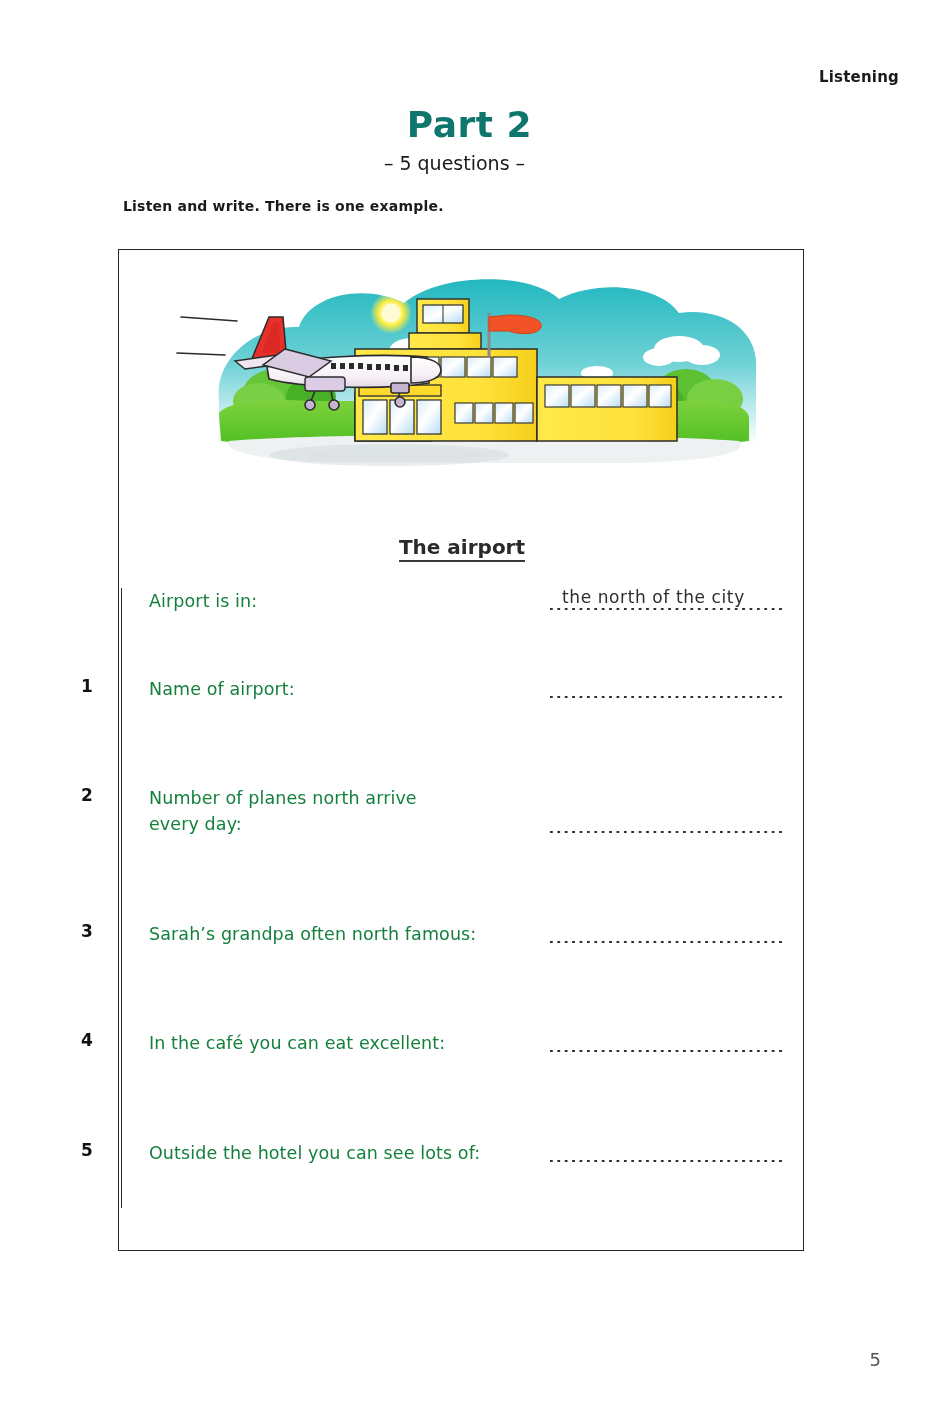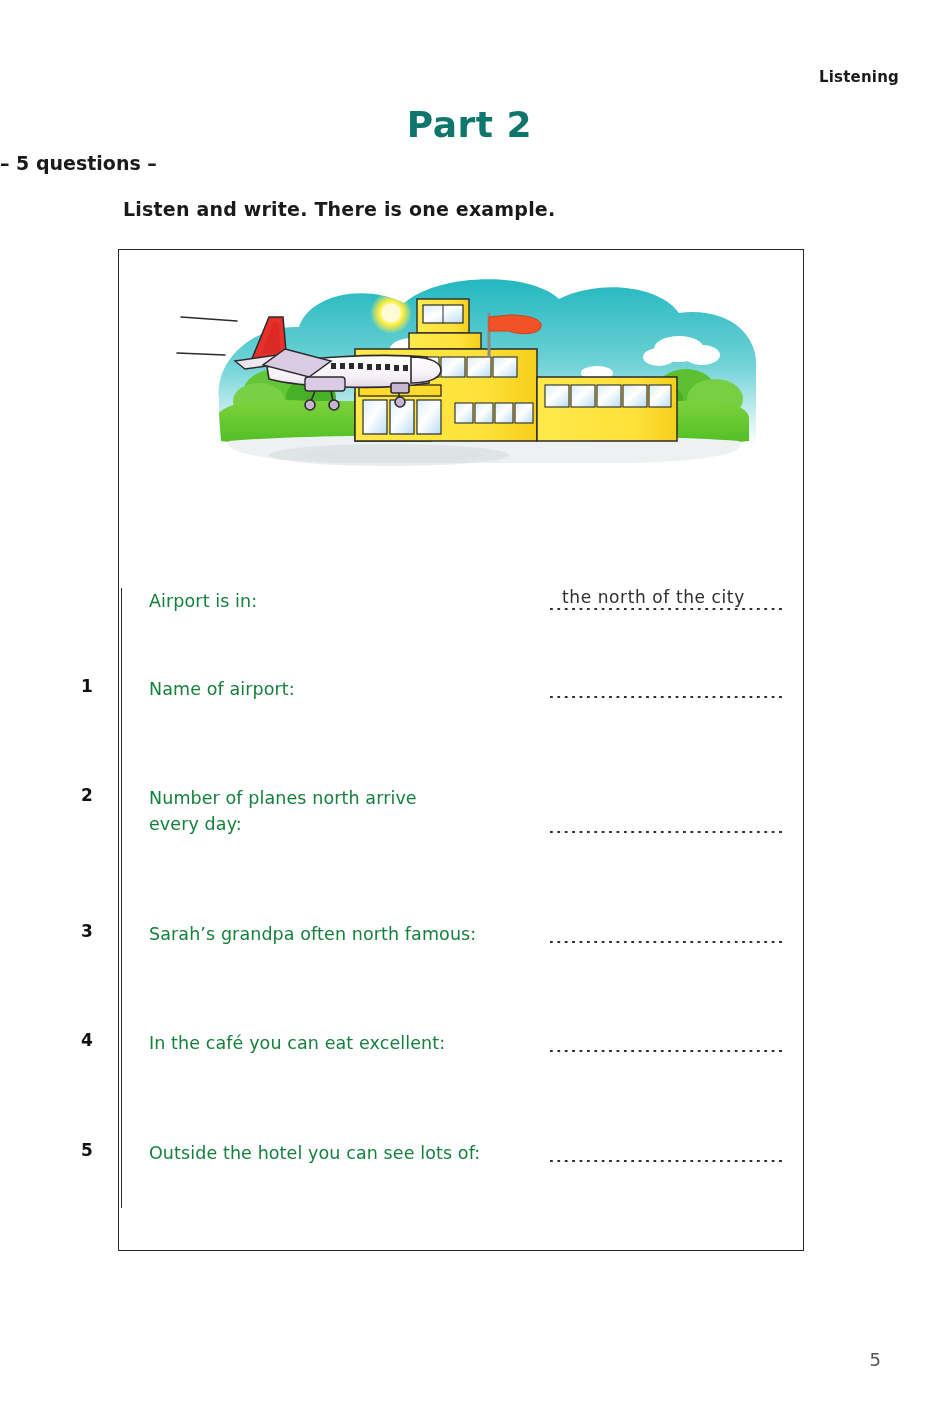--- a/index.html
+++ b/index.html
@@ -39,33 +39,34 @@
     font-size: 36px;
     color: #0f766e;
     letter-spacing: 0.5px;
   }
 
   .part-subtitle {
     position: absolute;
     top: 152px;
     left: 0;
     width: 909px;
-    font-family: "DejaVu Sans", sans-serif;
-    font-weight: bold;
+    text-align: center;
+    font-family: "DejaVu Sans", sans-serif;
+    font-weight: normal;
     font-size: 19px;
     color: #1a1a1a;
   }
 
   .instruction {
     position: absolute;
     top: 198px;
     left: 123px;
     font-family: "DejaVu Sans", sans-serif;
     font-weight: bold;
-    font-size: 19px;
+    font-size: 14px;
     color: #1a1a1a;
     letter-spacing: 0.2px;
   }
 
   
   .exercise-box {
     position: absolute;
     left: 118px;
     top: 249px;
     width: 686px;
@@ -354,20 +355,23 @@
         </g>
       </g>
 
       <g opacity="0.35">
         <ellipse cx="230" cy="190" rx="120" ry="11" fill="#c6cdd0"></ellipse>
         <path d="M140 190 L200 182 L300 184 L330 190 L290 196 L180 196 Z" fill="#c0c8cc"></path>
       </g>
     </svg>
   </div>
 
+  <div class="notes-title">
+    <span>The airport</span>
+  </div>
 
   <div class="divider"></div>
 
   <div id="rows">
       <div class="qrow" style="top: 338px;">
         <div class="qtext">Airport is in:</div>
       </div>
       <div class="answer-slot" style="top: 338px;">
         <div class="dots"></div>
         <div class="answer-written">the north of the city</div>

